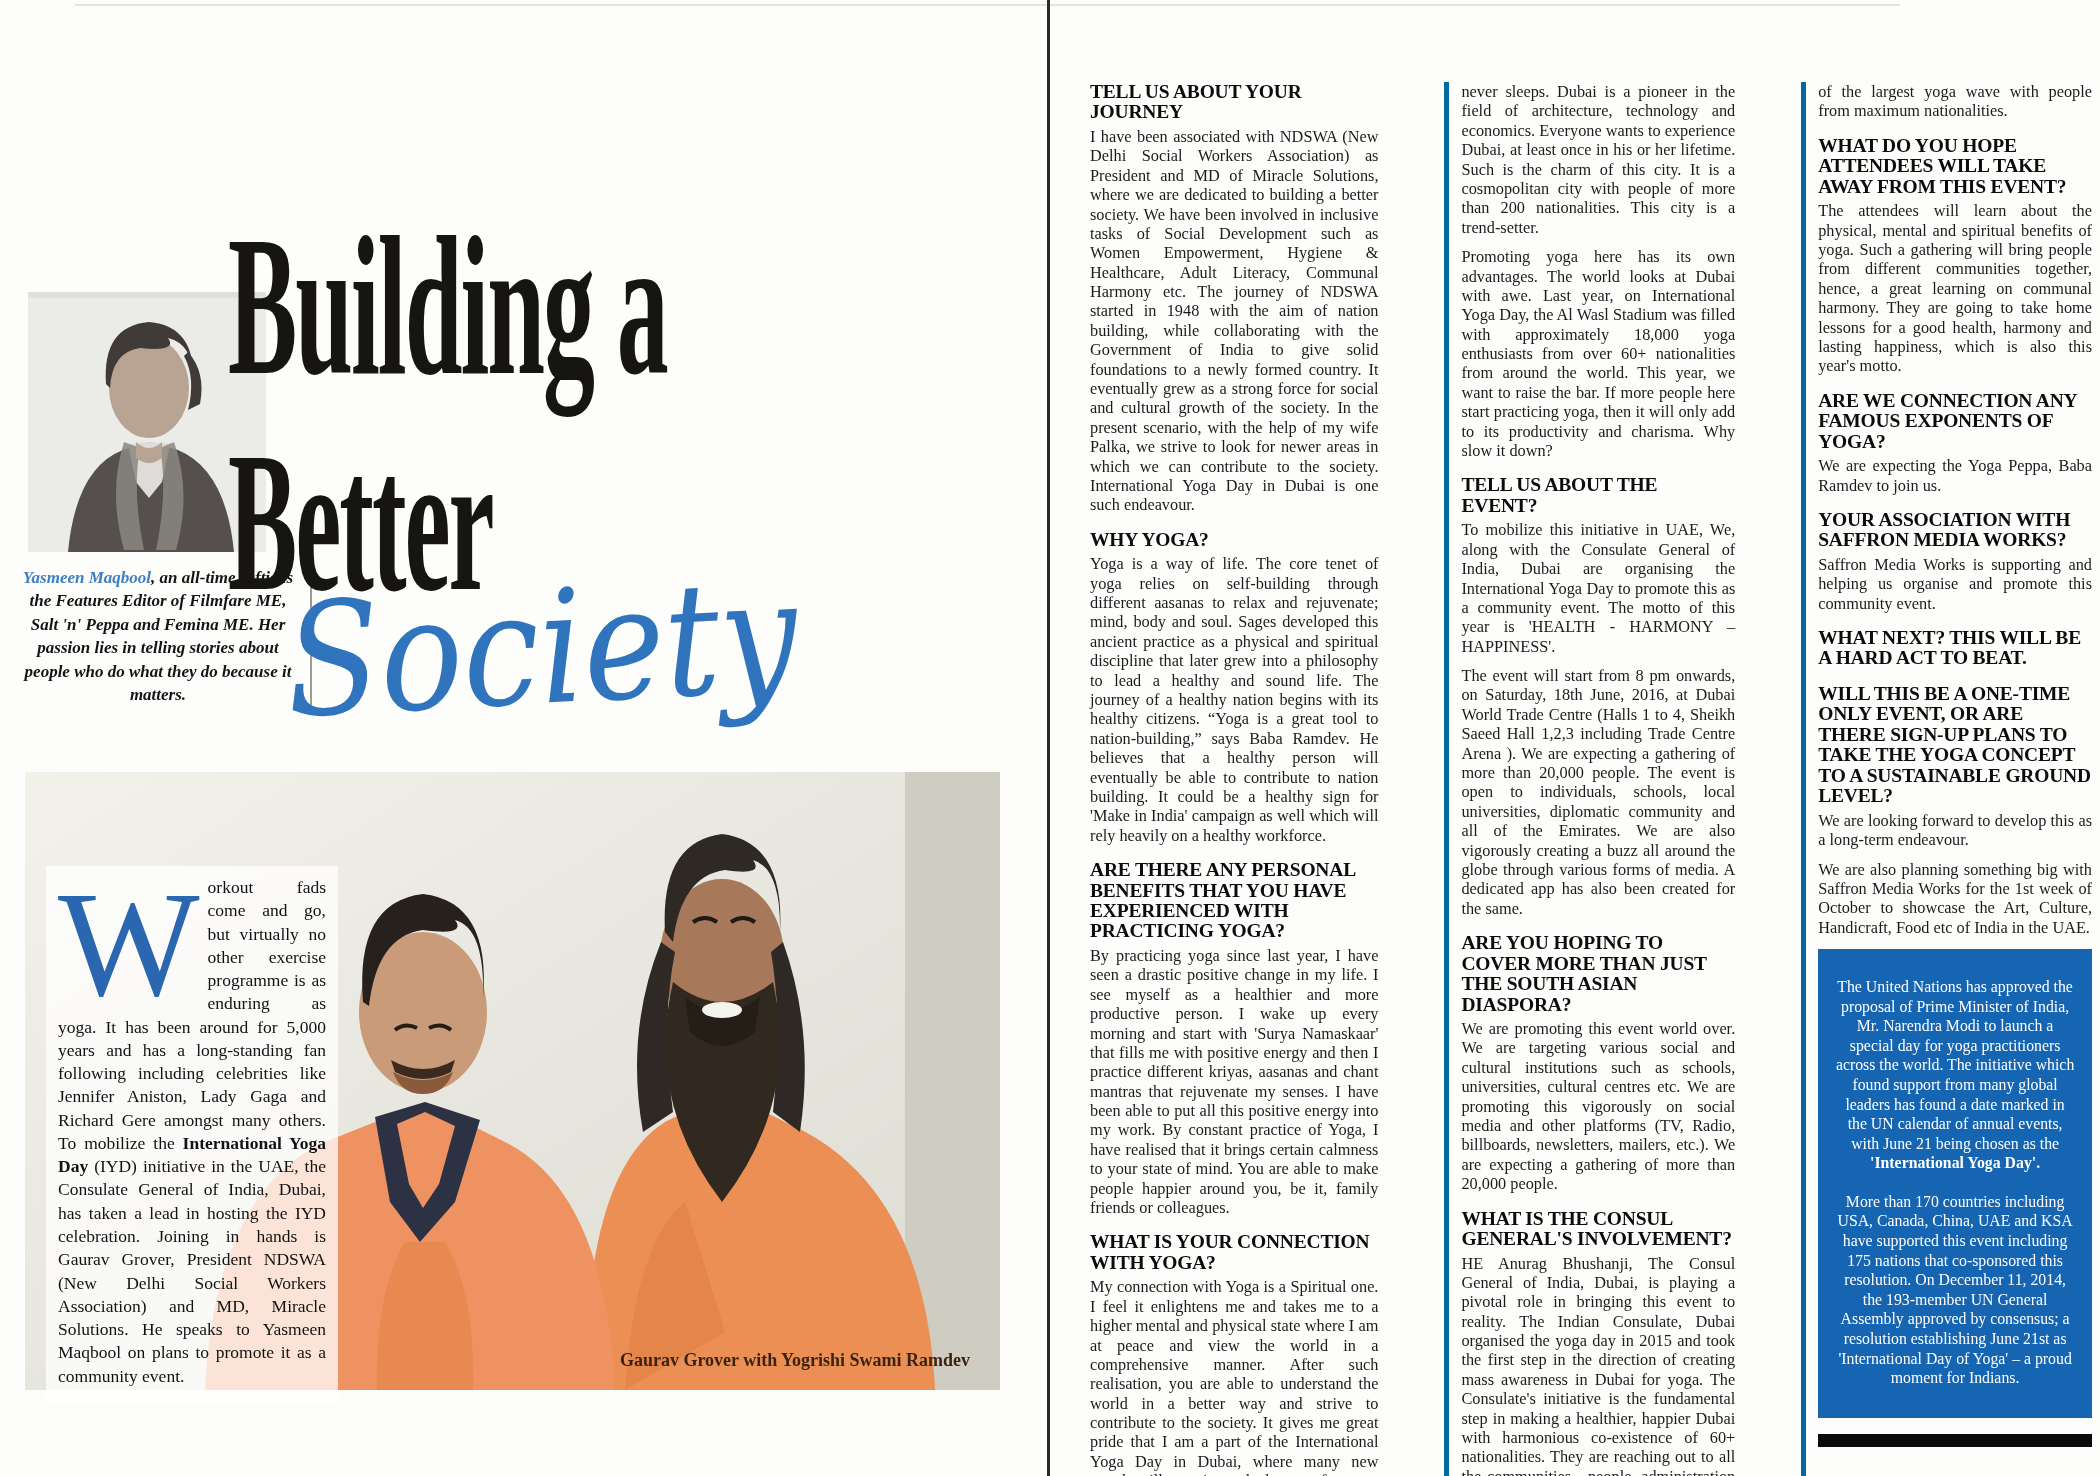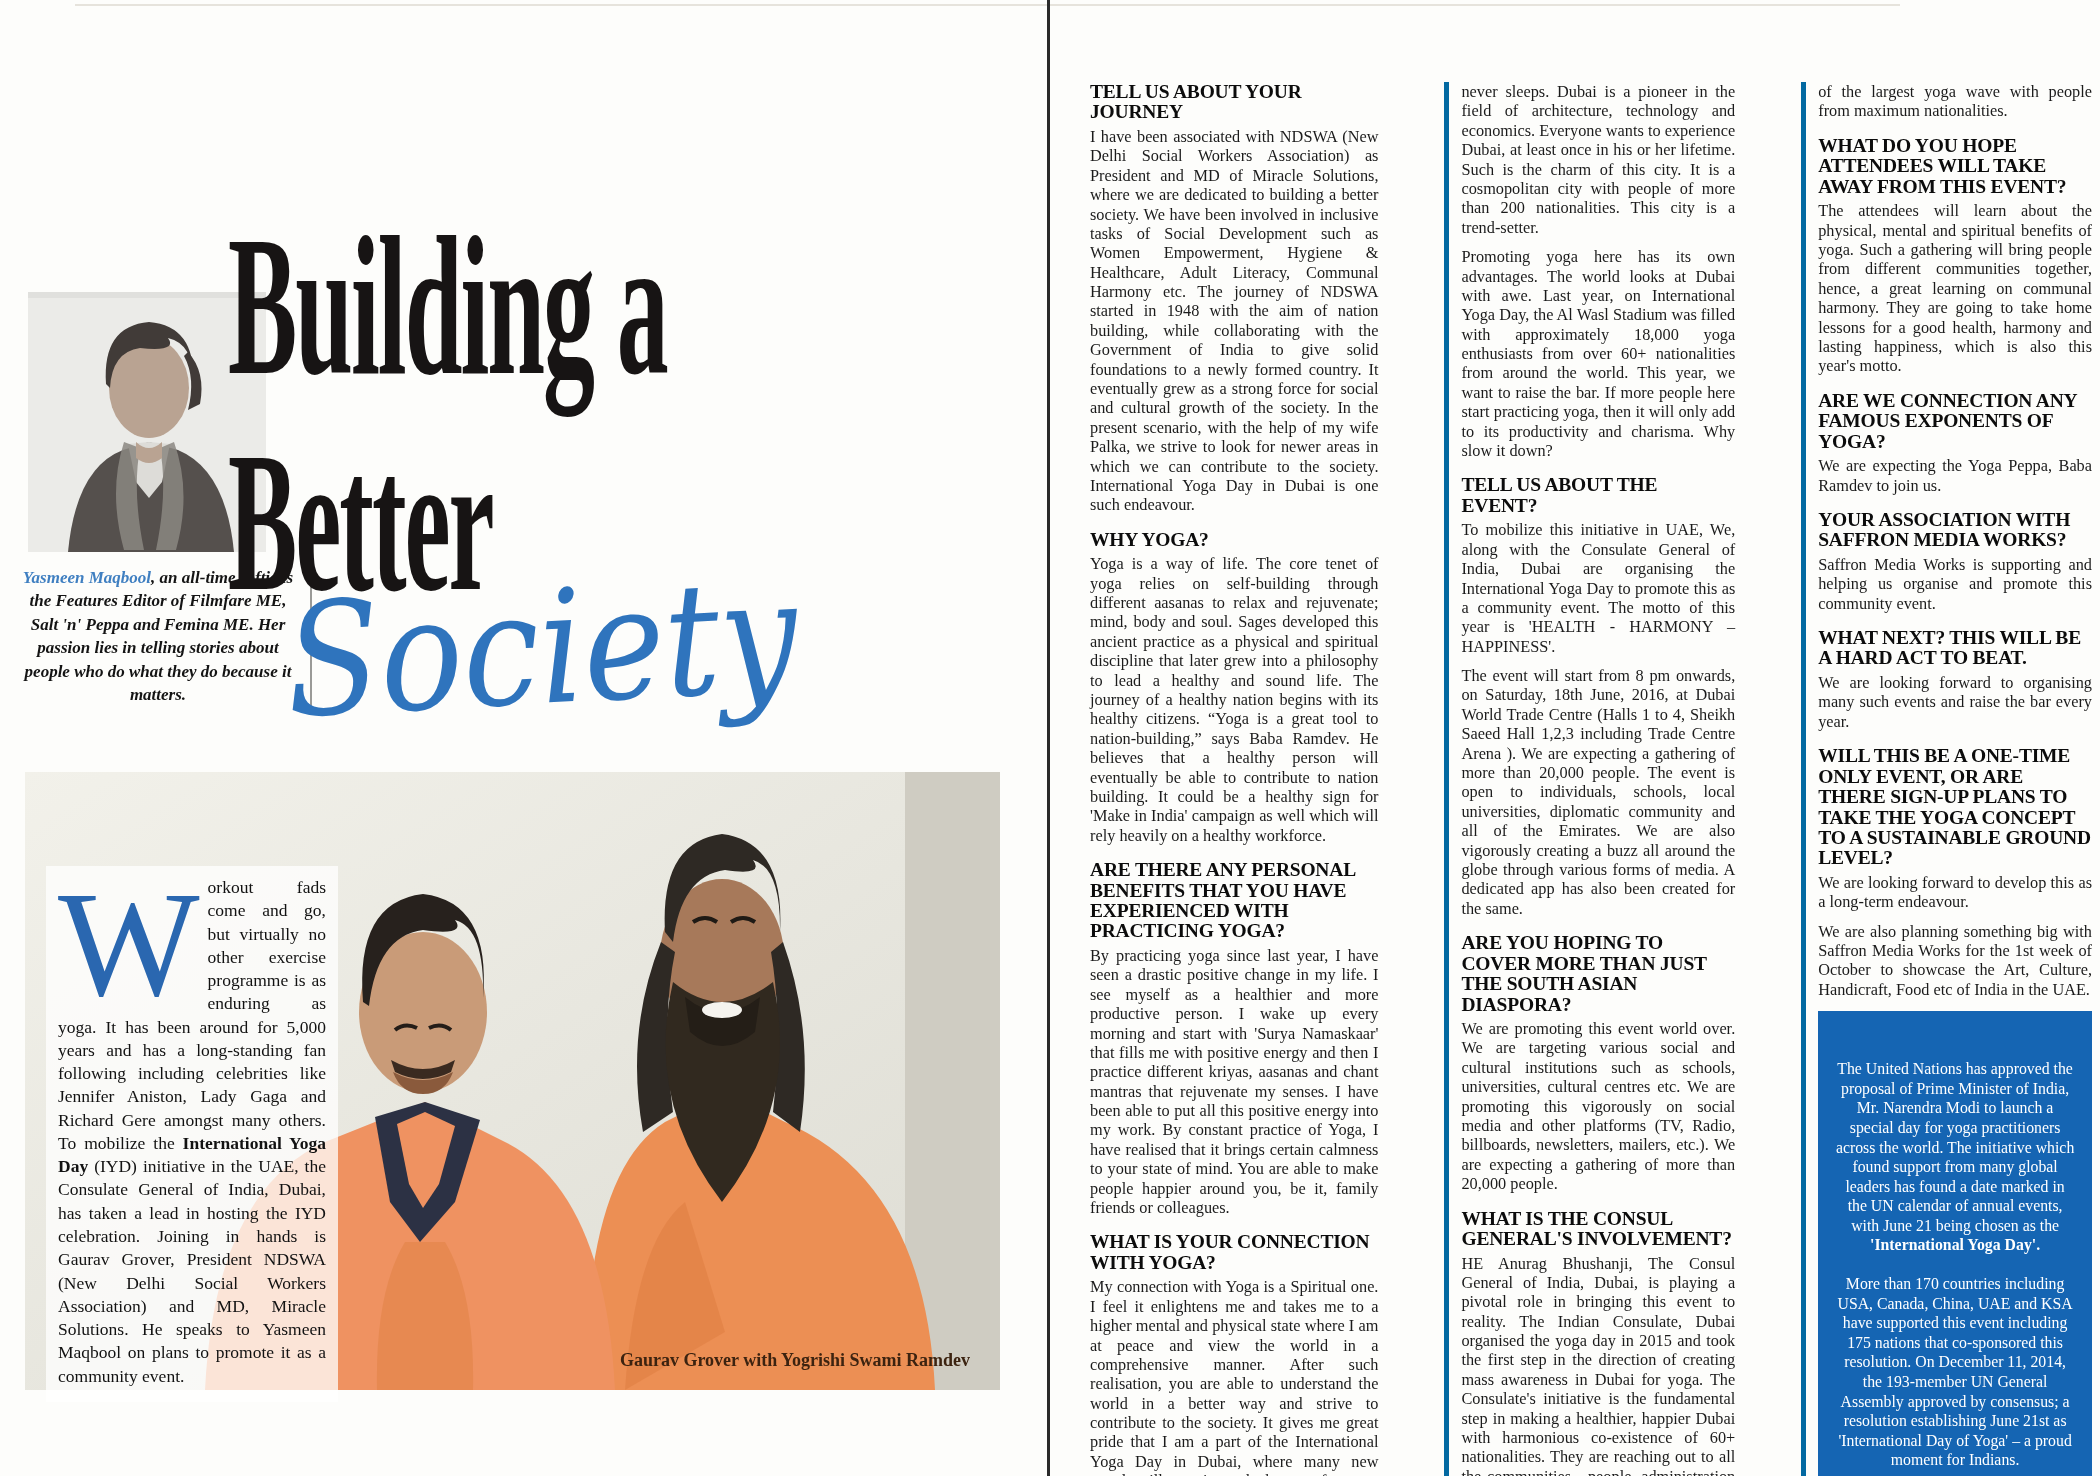--- a/index.html
+++ b/index.html
@@ -36,21 +36,21 @@
   
   .columns{position:absolute;left:1090px;top:82px;width:1002px;display:flex;gap:22px;}
   .col{width:334px;box-sizing:border-box;}
   .col + .col{border-left:5px solid #0369a1;padding-left:12px;margin-left:44px;}
   .qa-heading{font-weight:bold;font-size:19.5px;line-height:1.05;margin:15px 0 4px;
               color:#0c0c0c;letter-spacing:-0.2px;}
   .qa-para{font-size:16.3px;line-height:1.19;text-align:justify;margin:0 0 10px;color:#1b1b1b;}
   .col-list > *:first-child{margin-top:0;}
 
   .blue-box{margin-top:12px;background:#1565b3;color:#ffffff;text-align:center;
-            padding:48px 16px 30px;font-size:15.8px;line-height:1.24;}
+            padding:28px 16px 30px;font-size:15.8px;line-height:1.24;}
   .blue-box p{margin:0 0 19px;}
   .blue-box .bb-bold{font-weight:bold;}
   .black-bar{height:13px;background:#0a0a0a;margin-top:16px;}
 </style>
 </head>
 <body>
 
 <div class="spread">
   <div class="top-rule"></div>
 
@@ -155,21 +155,20 @@
     <div class="col">
       <div class="col-list">
           <p class="qa-para">of the largest yoga wave with people from maximum  nationalities.</p>
           <h3 class="qa-heading">WHAT DO YOU HOPE ATTENDEES WILL TAKE AWAY FROM THIS EVENT?</h3>
           <p class="qa-para">The attendees will learn about the physical, mental and spiritual benefits of yoga. Such a gathering will bring people from different communities together, hence, a great learning on communal harmony. They are going to take home lessons for a good health, harmony and lasting happiness, which is also this year's motto.</p>
           <h3 class="qa-heading">ARE WE CONNECTION ANY FAMOUS EXPONENTS OF YOGA?</h3>
           <p class="qa-para">We are expecting the Yoga Peppa, Baba Ramdev to join us.</p>
           <h3 class="qa-heading">YOUR ASSOCIATION WITH SAFFRON MEDIA WORKS?</h3>
           <p class="qa-para">Saffron Media Works is supporting and helping us organise and promote this community event.</p>
           <h3 class="qa-heading">WHAT NEXT? THIS WILL BE A HARD ACT TO BEAT.</h3>
-          <p class="qa-para">We are looking forward to organising many such events and raise the bar every year.</p>
           <h3 class="qa-heading">WILL THIS BE A ONE-TIME ONLY EVENT, OR ARE THERE SIGN-UP PLANS TO TAKE THE YOGA CONCEPT TO A SUSTAINABLE GROUND LEVEL?</h3>
           <p class="qa-para">We are looking forward to develop this as a long-term  endeavour.</p>
           <p class="qa-para">We are also planning something big with Saffron Media Works for the 1st week of October to showcase the Art, Culture, Handicraft, Food etc of India in the UAE.</p>
         </div>
       <aside class="blue-box">
         <p><span>The United Nations has approved the proposal of Prime Minister of India, Mr. Narendra Modi to launch a special day for yoga practitioners across the world. The initiative which found support from many global leaders has found a date marked in the UN calendar of annual events, with June 21 being chosen as the </span><span class="bb-bold">'International Yoga Day'.</span></p>
         <p style="margin-bottom:0;">More than 170 countries including USA, Canada, China, UAE and KSA have supported this event including 175 nations that co-sponsored this resolution. On December 11, 2014, the 193-member UN General Assembly approved by consensus; a resolution establishing June 21st as 'International Day of Yoga' – a proud moment for Indians.</p>
       </aside>
       <div class="black-bar"></div>
     </div>

